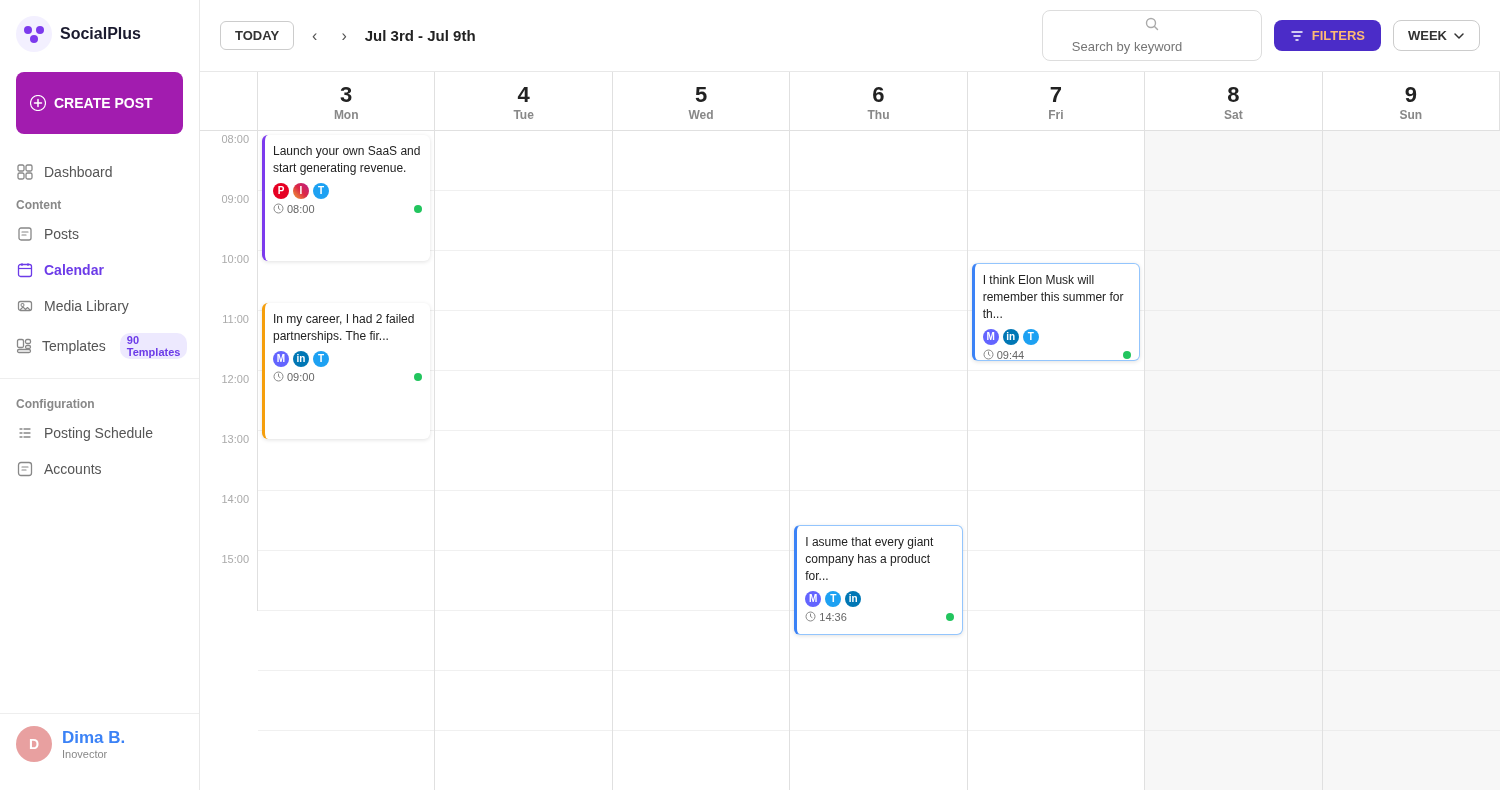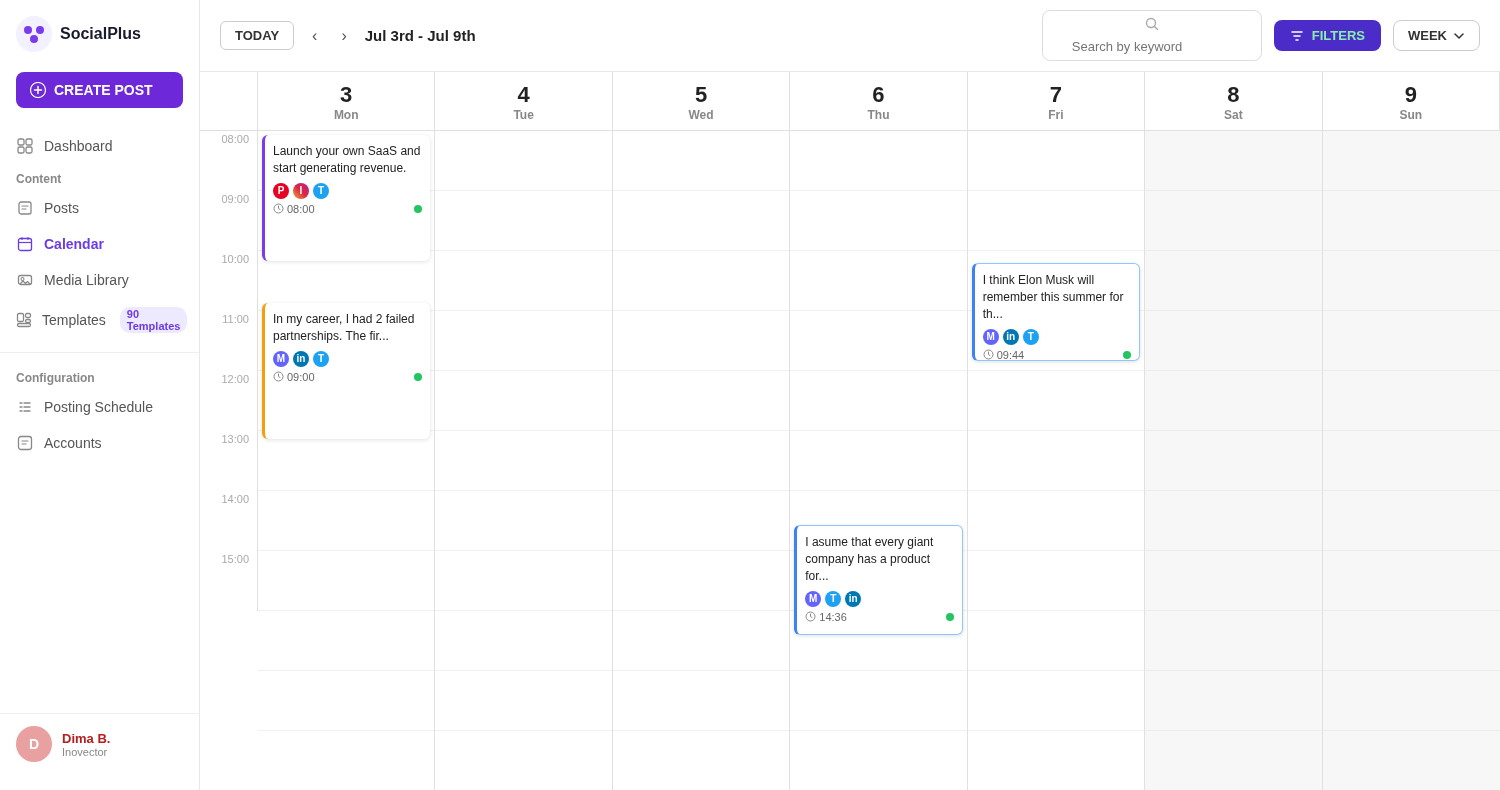--- a/index.html
+++ b/index.html
@@ -22,25 +22,25 @@
       padding: 0 16px 20px;
     }
     #logo-icon {
       width: 36px; height: 36px;
     }
     #logo-text {
       font-size: 16px; font-weight: 700; color: #1a1a2e;
     }
     #create-post-btn {
       margin: 0 16px 20px;
-      background: #6d28d9;
+      background: #a21caf;
       color: #fff;
       border: none;
       border-radius: 8px;
-      padding: 10px 14px;
+      padding: 23px 14px;
       font-size: 14px;
       font-weight: 600;
       cursor: pointer;
       display: flex;
       align-items: flex-start;
       gap: 8px;
     }
     .sidebar-section-label {
       font-size: 12px;
       color: #888;
@@ -69,21 +69,21 @@
       gap: 10px;
       border-top: 1px solid #eee;
     }
     .avatar-circle {
       width: 36px; height: 36px;
       background: #e8a0a0;
       border-radius: 50%;
       display: flex; align-items: center; justify-content: center;
       font-size: 14px; font-weight: 700; color: #fff;
     }
-    .user-name { font-size: 13px; font-weight: 600; color: #b91c1c; }
+    .user-name { font-size: 17px; font-weight: 600; color: #3b82f6; }
     .user-sub { font-size: 11px; color: #888; }
 
     
     #main {
       flex: 1;
       display: flex;
       flex-direction: column;
       overflow: hidden;
       background: #fff;
     }
@@ -119,21 +119,21 @@
       display: flex; align-items: center;
       border: 1.5px solid #ddd; border-radius: 8px;
       padding: 6px 4px; gap: 8px;
       background: #fff; min-width: 220px; flex-direction: column;
     }
     #search-input {
       border: none; outline: none; font-size: 13px; color: #aaa; width: 160px;
       background: transparent;
     }
     #filters-btn {
-      background: #4b2cc8; color: #86efac;
+      background: #4b2cc8; color: #fdba74;
       border: none; border-radius: 8px;
       padding: 8px 16px; font-size: 13px; font-weight: 600;
       cursor: pointer; display: flex; align-items: center; gap: 8px;
     }
     #week-btn {
       border: 1.5px solid #ccc; background: #fff; border-radius: 8px;
       padding: 7px 14px; font-size: 13px; font-weight: 600;
       cursor: pointer; display: flex; align-items: center; gap: 6px; color: #333;
     }
 

